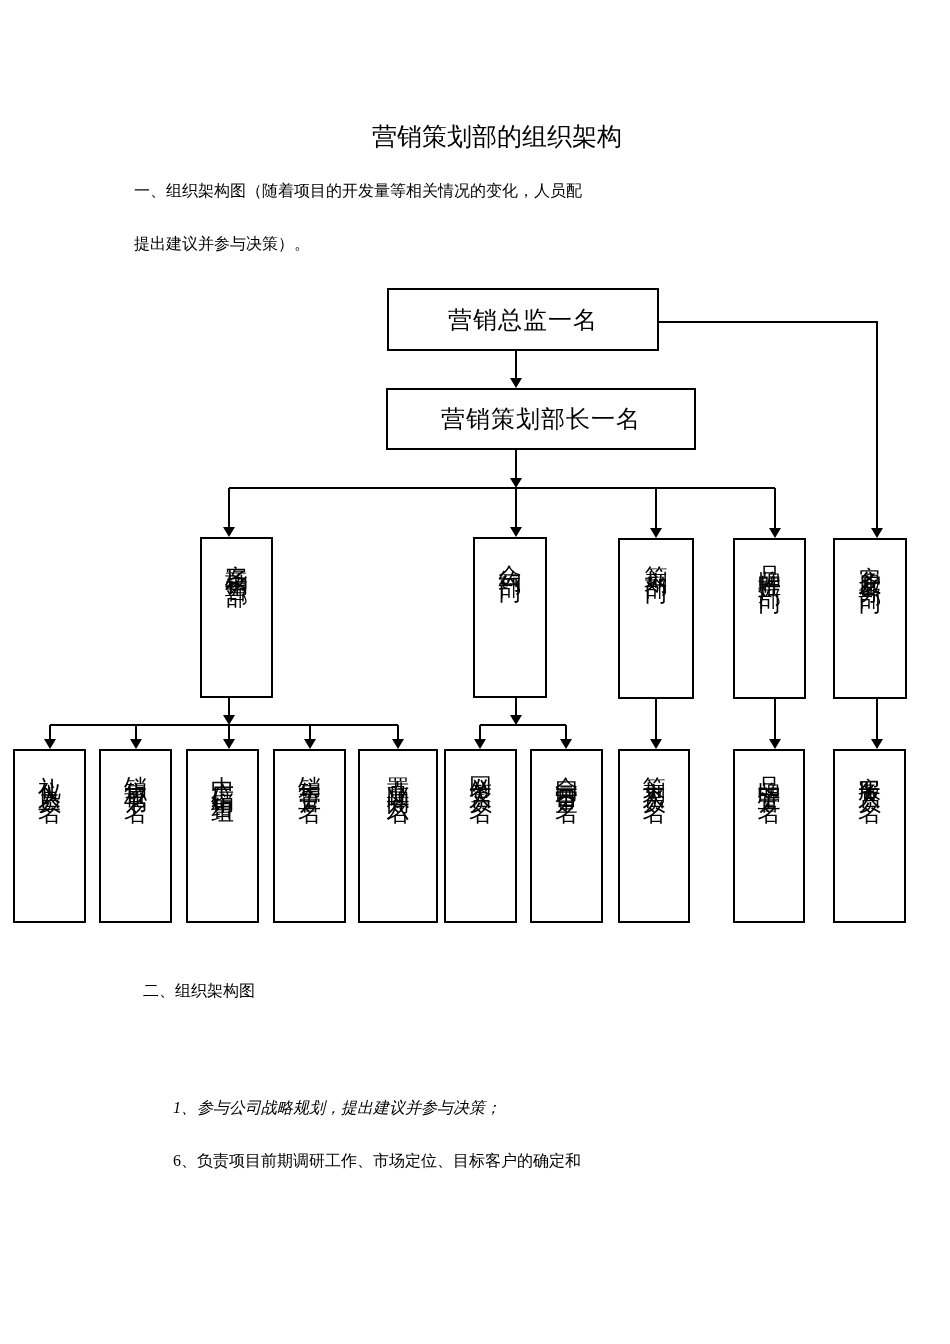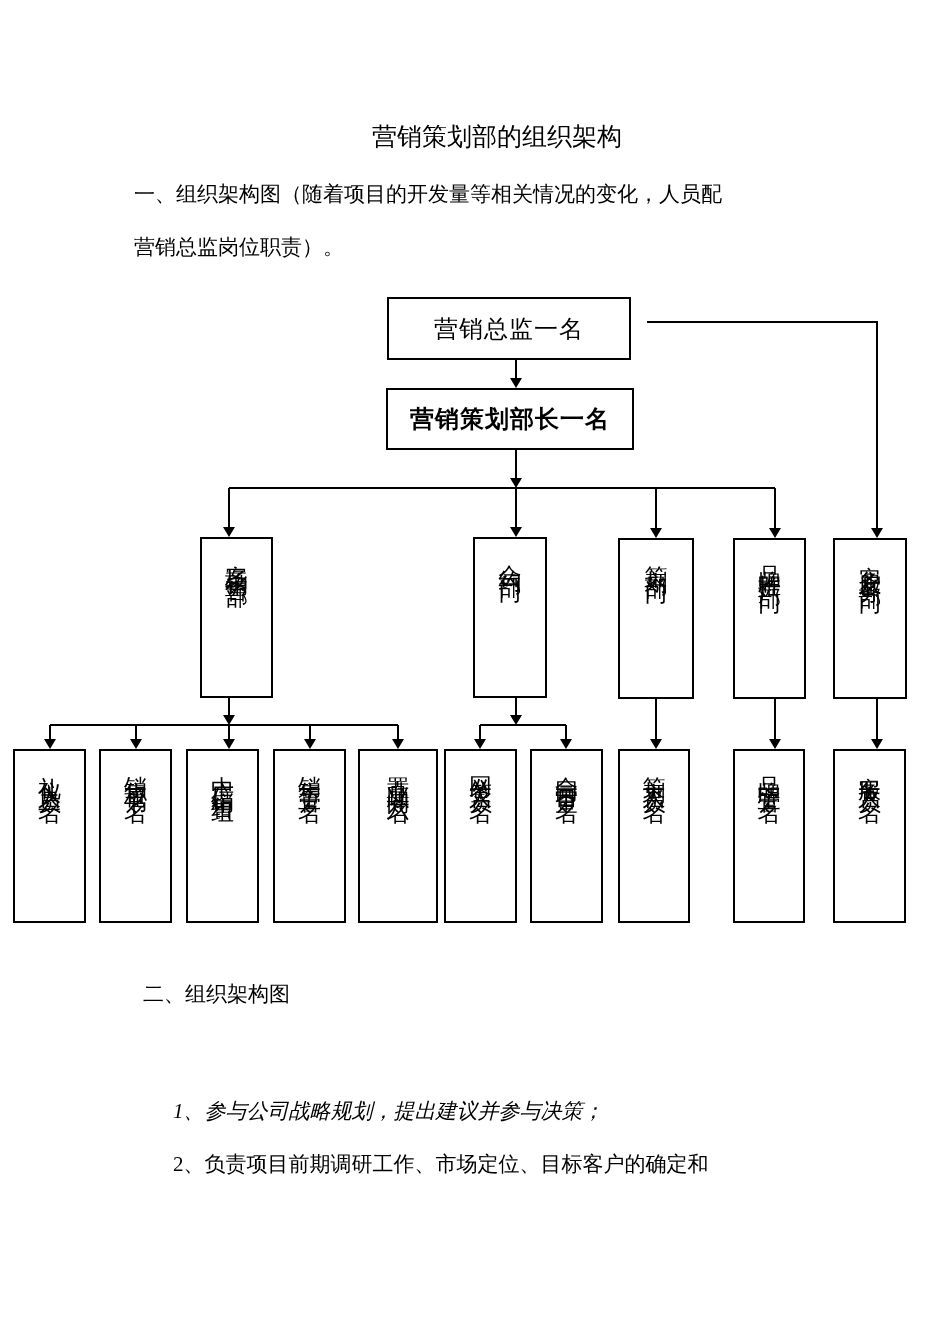--- a/index.html
+++ b/index.html
@@ -5,21 +5,21 @@
   html,body{margin:0;padding:0;}
   body{background:#ffffff;}
   .page{
     position:relative;
     width:950px;height:1344px;
     background:#ffffff;
     color:#000;
     font-family:"Liberation Serif","DejaVu Serif",serif;
     overflow:hidden;
   }
-  .t{position:absolute;white-space:nowrap;font-size:21px;line-height:1.15;}
+  .t{position:absolute;white-space:nowrap;font-size:16px;line-height:1.15;}
   .doc-title{top:123px;left:0;right:0;text-align:center;font-size:25px;padding-left:44px;}
   .box{
     position:absolute;border:2px solid #000;background:#fff;
     box-sizing:border-box;
   }
   .hbox{display:flex;align-items:center;justify-content:center;
         font-size:24px;letter-spacing:1px;}
   .vbox{text-align:center;padding-top:7px;font-size:23px;}
   .vbox .vt{
     writing-mode:vertical-rl;text-orientation:upright;
@@ -29,21 +29,21 @@
   svg.connectors line, svg.connectors polyline{stroke:#000;stroke-width:2;fill:none;}
   svg.connectors polygon{fill:#000;stroke:none;}
 </style>
 </head>
 <body>
 
 <div class="page">
 
   <div class="t doc-title">营销策划部的组织架构</div>
   <div class="t" style="left:134px;top:182px;">一、组织架构图（随着项目的开发量等相关情况的变化，人员配</div>
-  <div class="t" style="left:134px;top:235px;">营销总监岗位职责）。</div>
+  <div class="t" style="left:134px;top:235px;">提出建议并参与决策）。</div>
 
   <svg class="connectors" width="950" height="1344" viewBox="0 0 950 1344">
 
     <line x1="516" y1="351" x2="516" y2="379"></line>
       <polygon points="510,378 522,378 516,388"></polygon>
 
     <polyline points="647,322 877,322 877,528"></polyline>
       <polygon points="871,528 883,528 877,538"></polygon>
 
     <line x1="516" y1="450" x2="516" y2="478"></line>
@@ -84,24 +84,24 @@
     <line x1="656" y1="699" x2="656" y2="739"></line>
       <polygon points="650,739 662,739 656,749"></polygon>
 
     <line x1="775" y1="699" x2="775" y2="739"></line>
       <polygon points="769,739 781,739 775,749"></polygon>
 
     <line x1="877" y1="699" x2="877" y2="739"></line>
       <polygon points="871,739 883,739 877,749"></polygon>
   </svg>
 
-  <div class="box hbox" style="left:387px;top:297px;width:244px;height:63px;">
+  <div class="box hbox" style="left:387px;top:288px;width:272px;height:63px;">
     <span>营销总监一名</span>
   </div>
-  <div class="box hbox" style="left:386px;top:388px;width:248px;height:62px;font-weight:bold;">
+  <div class="box hbox" style="left:386px;top:388px;width:310px;height:62px;">
     <span>营销策划部长一名</span>
   </div>
 
   <div class="box vbox" style="left:200px;top:537px;width:73px;height:161px;">
     <span class="vt">案场销售部</span>
   </div>
   <div class="box vbox" style="left:473px;top:537px;width:74px;height:161px;">
     <span class="vt">合约部门</span>
   </div>
   <div class="box vbox" style="left:618px;top:538px;width:76px;height:161px;">
@@ -140,15 +140,15 @@
   </div>
   <div class="box vbox" style="left:733px;top:749px;width:72px;height:174px;">
     <span class="vt">品牌主管一名</span>
   </div>
   <div class="box vbox" style="left:833px;top:749px;width:73px;height:174px;">
     <span class="vt">客服人员一名</span>
   </div>
 
   <div class="t" style="left:143px;top:982px;">二、组织架构图</div>
   <div class="t" style="left:173px;top:1099px;font-style:italic;">1、参与公司战略规划，提出建议并参与决策；</div>
-  <div class="t" style="left:173px;top:1152px;">2、负责项目前期调研工作、市场定位、目标客户的确定和</div>
+  <div class="t" style="left:173px;top:1152px;">6、负责项目前期调研工作、市场定位、目标客户的确定和</div>
 
 </div>
 
 </body></html>

